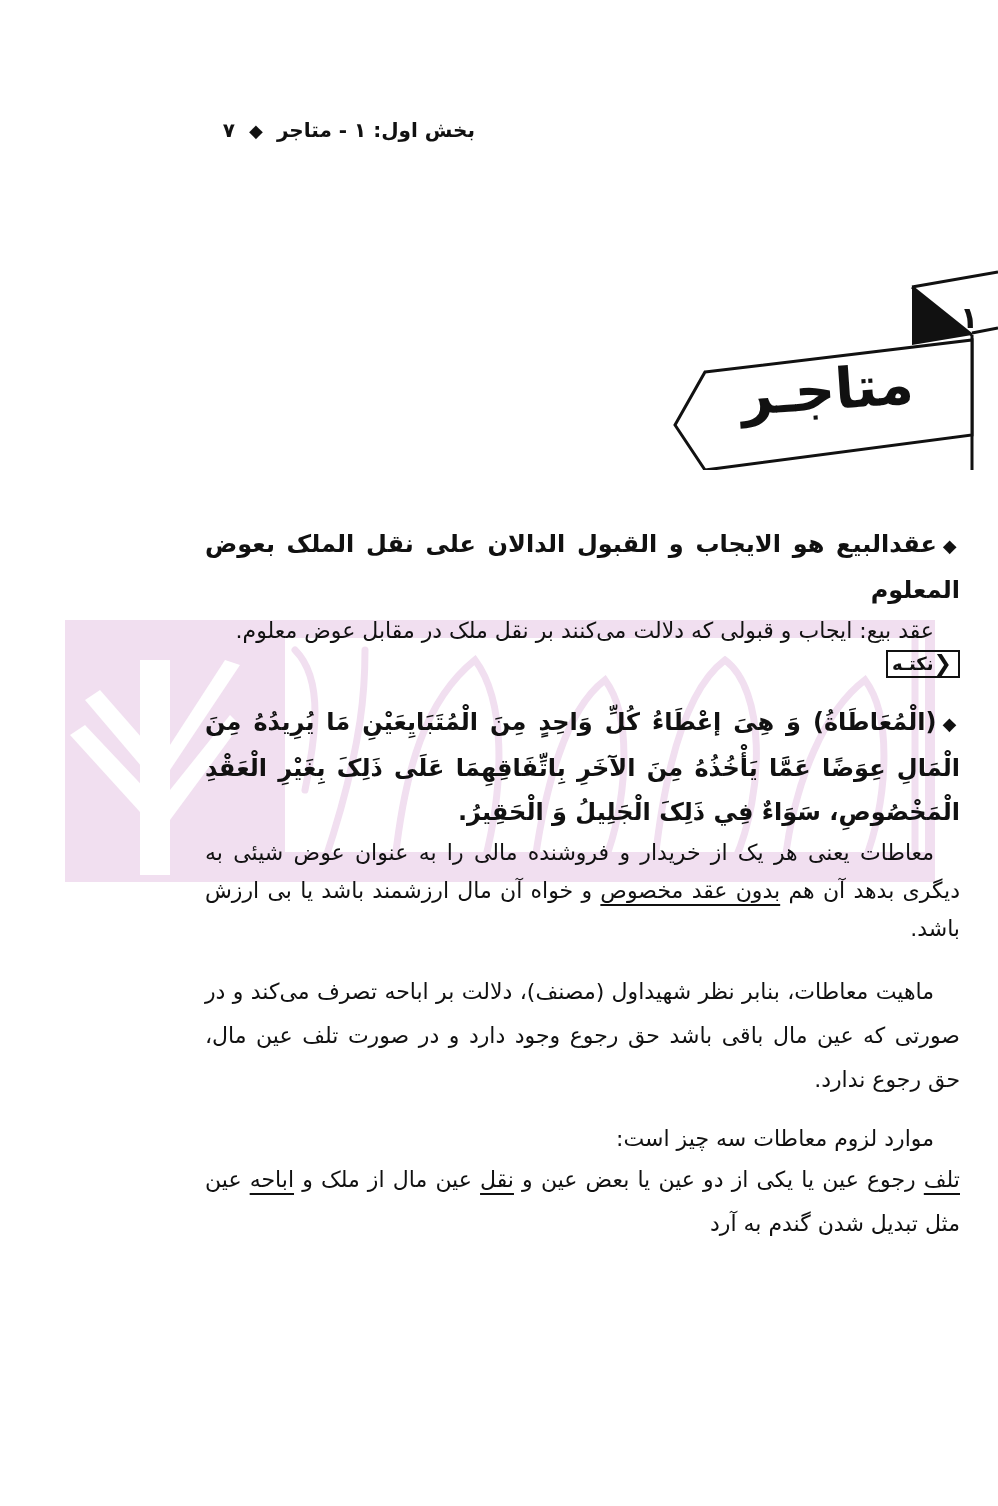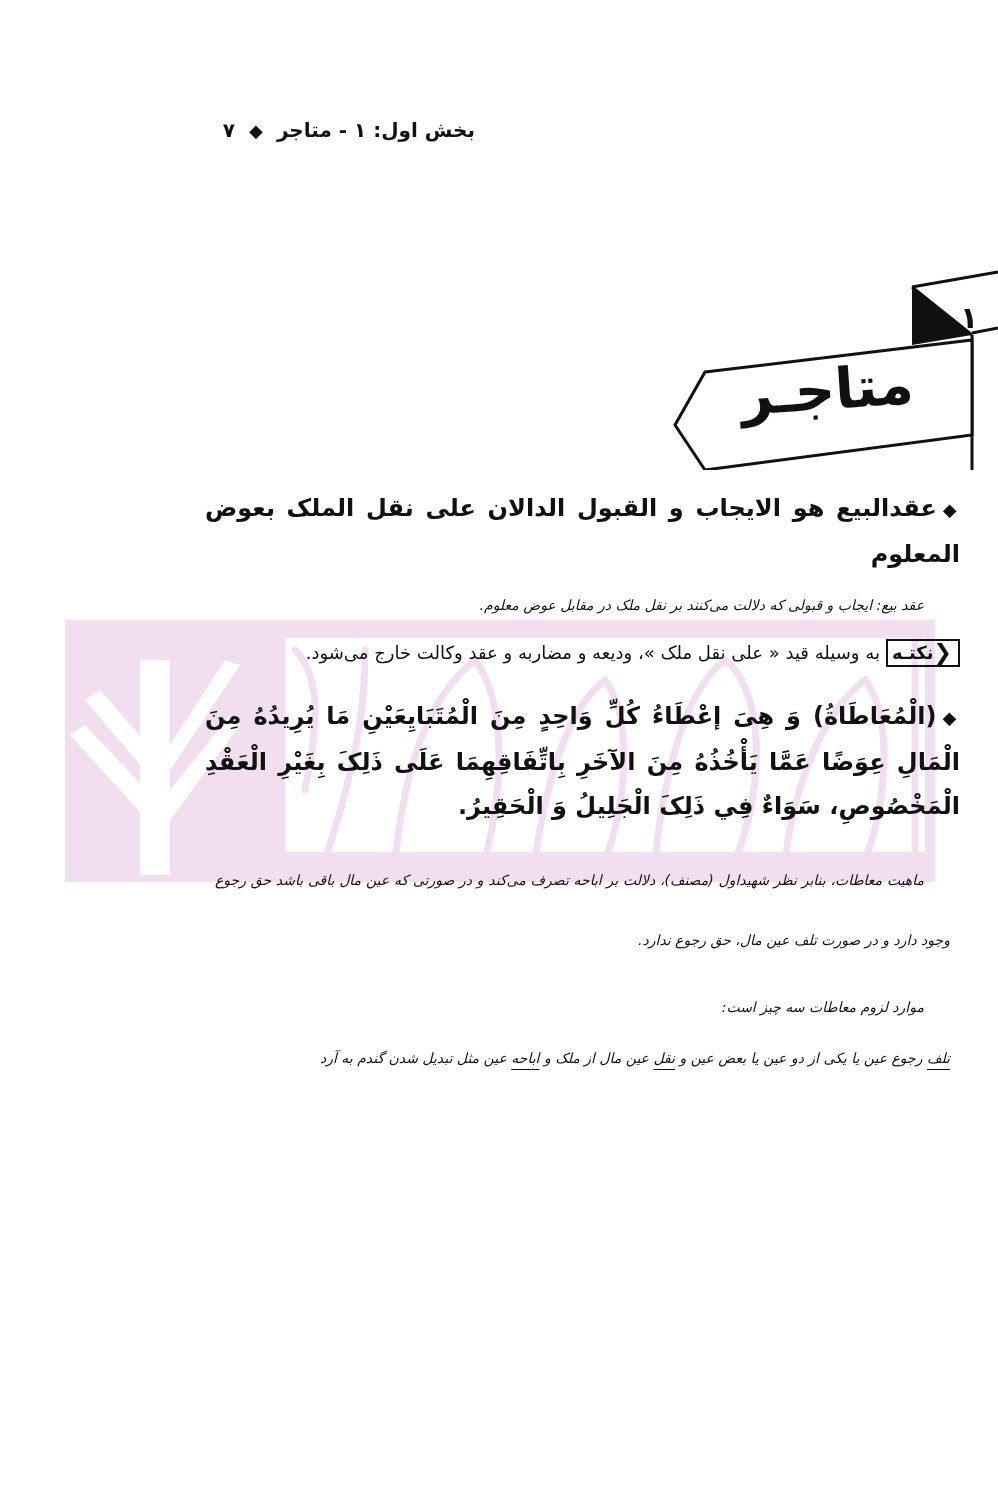--- a/index.html
+++ b/index.html
@@ -16,24 +16,24 @@
   .running-header .diamond { font-size: 18px; }
   .chapter-banner { position: absolute; left: 660px; top: 260px; width: 338px; height: 210px; }
   .chapter-title {
     position: absolute; left: 712px; top: 345px; width: 230px; height: 90px;
     font-size: 56px; font-weight: bold; direction: rtl; text-align: center;
     transform: rotate(-4deg); line-height: 90px;
   }
   .chapter-number {
     position: absolute; left: 960px; top: 300px; font-size: 30px; font-weight: bold;
   }
-  .content { position: absolute; left: 205px; top: 486px; width: 755px; direction: rtl; text-align: justify; z-index: 1; }
+  .content { position: absolute; left: 205px; top: 522px; width: 755px; direction: rtl; text-align: justify; z-index: 1; }
   .arabic-heading { font-weight: bold; font-size: 24px; line-height: 44px; margin: 0; }
   .arabic-heading .bullet { font-size: 18px; margin-left: 6px; }
-  .persian-text { font-size: 14px; line-height: 38px; margin: 10px; font-style: italic; }
+  .persian-text { font-size: 22px; line-height: 38px; margin: 0; }
   .indent { text-indent: 26px; }
   .block { margin-bottom: 14px; }
   .note-line { font-size: 18px; line-height: 38px; margin: 0; display: flex; align-items: center; gap: 6px; }
   .note-tag {
     display: inline-flex; align-items: center; font-weight: bold; font-size: 18px;
     border: 2px solid #111; padding: 0 4px; height: 24px; line-height: 24px; position: relative;
   }
   .note-tag .arrow { font-size: 22px; margin-right: 2px; }
   u { text-decoration: underline; text-underline-offset: 6px; }
   #sec1 { margin-top: 0; }
@@ -98,32 +98,32 @@
   <section id="sec1" class="block">
     <p class="arabic-heading">
       <span class="bullet">◆</span><span>عقدالبیع هو الایجاب و القبول الدالان علی نقل الملک بعوض المعلوم</span>
     </p>
     <p class="persian-text indent">عقد بیع: ایجاب و قبولی که دلالت می‌کنند بر نقل ملک در مقابل عوض معلوم.</p>
     <p class="note-line">
       <span class="note-tag">
           <span class="arrow">❮</span>
           <span>نکتـه</span>
         </span>
-      <span>به وسیله قید « علی نقل ملک »، ودیعه و مضاربه و عقد وکالت خارج می‌شود.</span>
     </p>
   </section>
 
   <section id="sec2" class="block">
     <p class="arabic-heading">
       <span class="bullet">◆</span><span>(الْمُعَاطَاةُ) وَ هِیَ إعْطَاءُ كُلِّ وَاحِدٍ مِنَ الْمُتَبَايِعَيْنِ مَا يُرِيدُهُ مِنَ الْمَالِ عِوَضًا عَمَّا يَأْخُذُهُ مِنَ الآخَرِ بِاتِّفَاقِهِمَا عَلَى ذَلِکَ بِغَيْرِ الْعَقْدِ الْمَخْصُوصِ، سَوَاءٌ فِي ذَلِکَ الْجَلِيلُ وَ الْحَقِيرُ.</span>
     </p>
+    <p class="persian-text indent"><span>معاطات یعنی هر یک از خریدار و فروشنده مالی را به عنوان عوض شیئی به دیگری بدهد آن هم </span><u>بدون عقد مخصوص</u><span> و خواه آن مال ارزشمند باشد یا بی ارزش باشد.</span></p>
   </section>
 
   <section id="sec3" class="block">
-    <p class="persian-text indent" style="line-height:60px;">ماهیت معاطات، بنابر نظر شهیداول (مصنف)، دلالت بر اباحه تصرف می‌کند و در صورتی که عین مال باقی باشد حق رجوع وجود دارد و در صورت تلف عین مال، حق رجوع ندارد.</p>
+    <p class="persian-text indent" style="line-height:44px;">ماهیت معاطات، بنابر نظر شهیداول (مصنف)، دلالت بر اباحه تصرف می‌کند و در صورتی که عین مال باقی باشد حق رجوع وجود دارد و در صورت تلف عین مال، حق رجوع ندارد.</p>
   </section>
 
   <section id="sec4" class="block">
     <p class="persian-text indent">موارد لزوم معاطات سه چیز است:</p>
     <p class="persian-text" style="line-height:44px;"><u>تلف</u><span> رجوع عین یا یکی از دو عین یا بعض عین و </span><u>نقل</u><span> عین مال از ملک و </span><u>اباحه</u><span> عین مثل تبدیل شدن گندم به آرد</span></p>
   </section>
 
 </div>
 
 </body></html>

